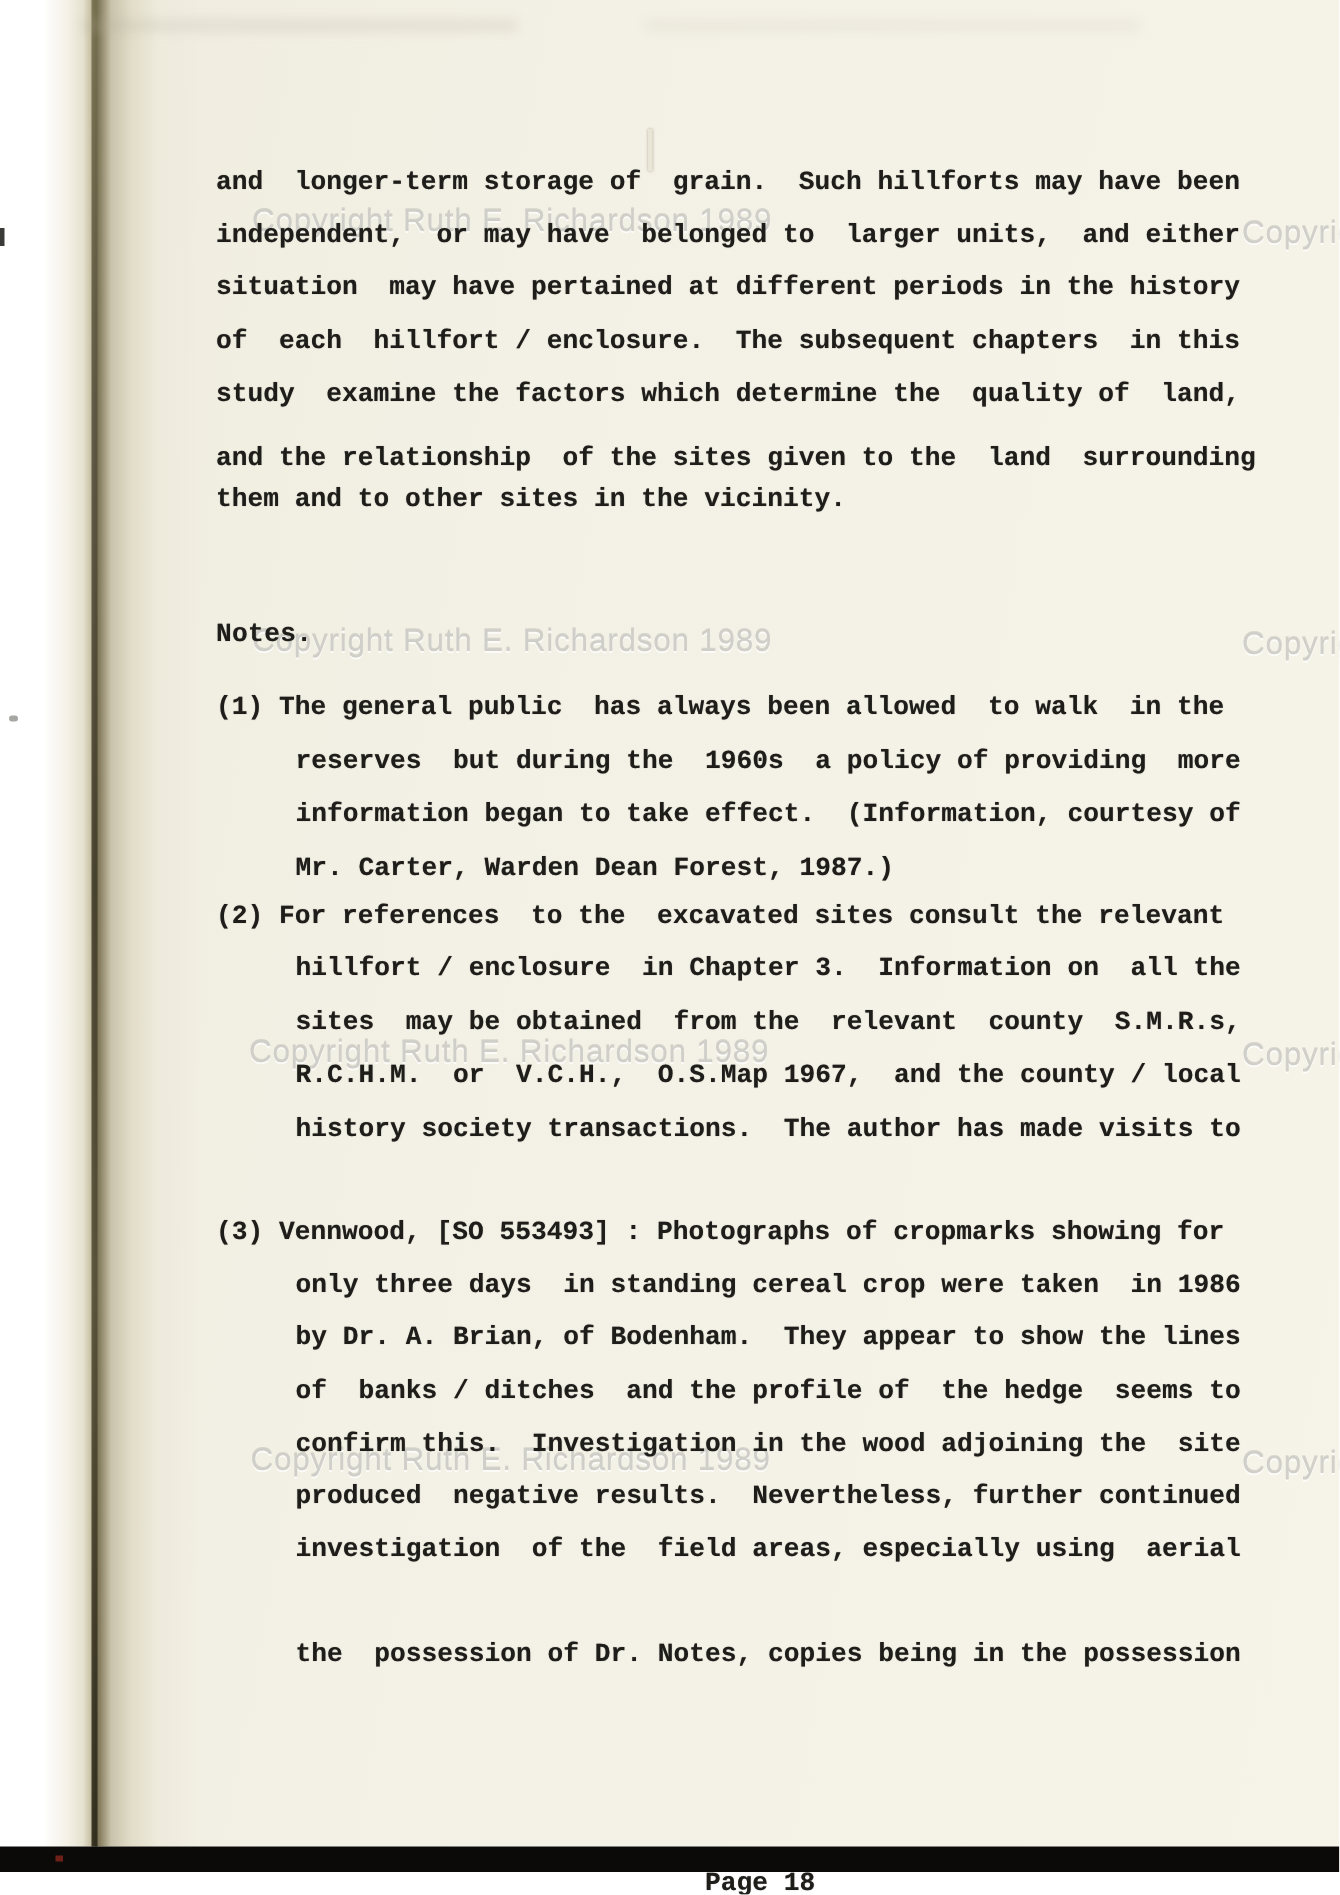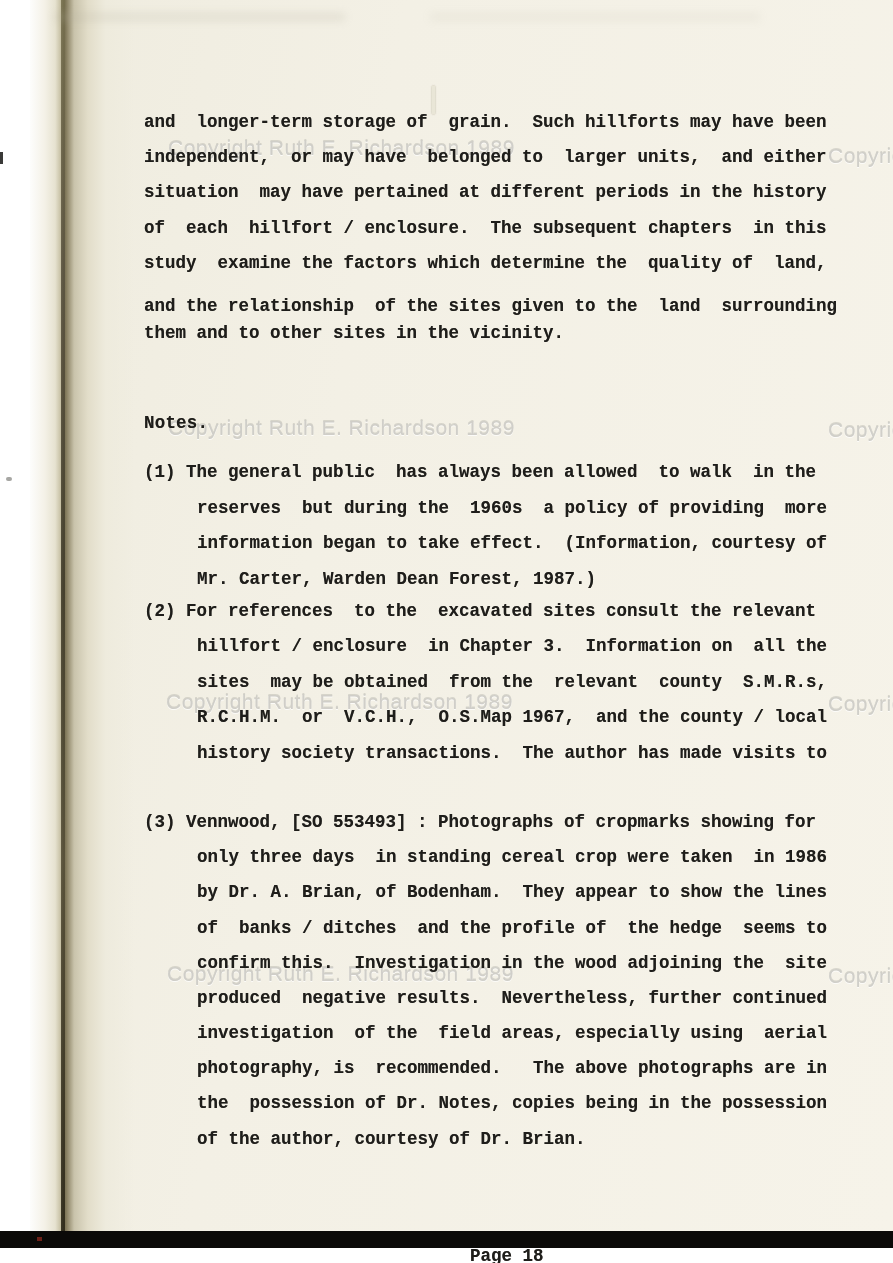--- a/index.html
+++ b/index.html
@@ -113,22 +113,20 @@
   <div class="tl cont" style="top:707px">R.C.H.M.  or  V.C.H.,  O.S.Map 1967,  and the county / local</div>
   <div class="tl cont" style="top:743px">history society transactions.  The author has made visits to</div>
 
   <div class="tl" style="top:812px">(3) Vennwood, [SO 553493] : Photographs of cropmarks showing for</div>
   <div class="tl cont" style="top:847px">only three days  in standing cereal crop were taken  in 1986</div>
   <div class="tl cont" style="top:882px">by Dr. A. Brian, of Bodenham.  They appear to show the lines</div>
   <div class="tl cont" style="top:918px">of  banks / ditches  and the profile of  the hedge  seems to</div>
   <div class="tl cont" style="top:953px">confirm this.  Investigation in the wood adjoining the  site</div>
   <div class="tl cont" style="top:988px">produced  negative results.  Nevertheless, further continued</div>
   <div class="tl cont" style="top:1023px">investigation  of the  field areas, especially using  aerial</div>
-  <div class="tl cont" style="top:1058px">photography, is  recommended.   The above photographs are in</div>
   <div class="tl cont" style="top:1093px">the  possession of Dr. Notes, copies being in the possession</div>
-  <div class="tl cont" style="top:1129px">of the author, courtesy of Dr. Brian.</div>
 
   <div class="tl" style="top:1246px; left:470px">Page 18</div>
 
   <div class="black-bar"></div>
   <div class="bar-speck"></div>
 
 </div>
 
 </body></html>

